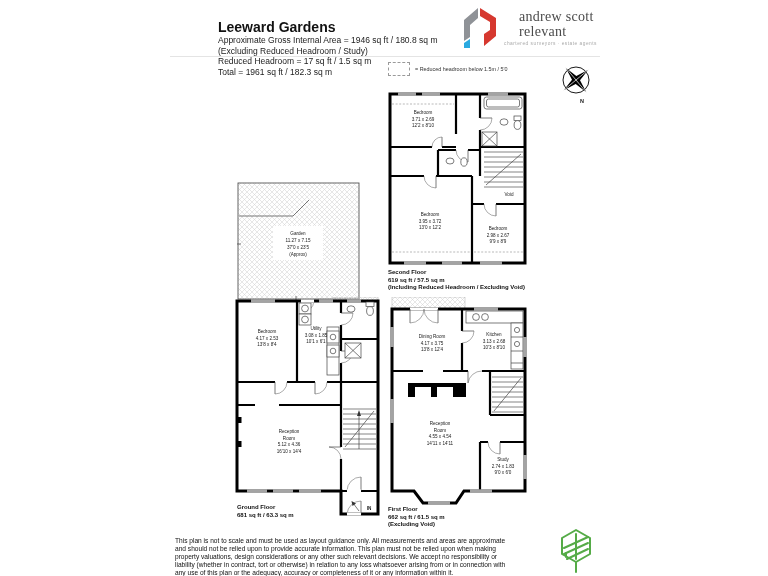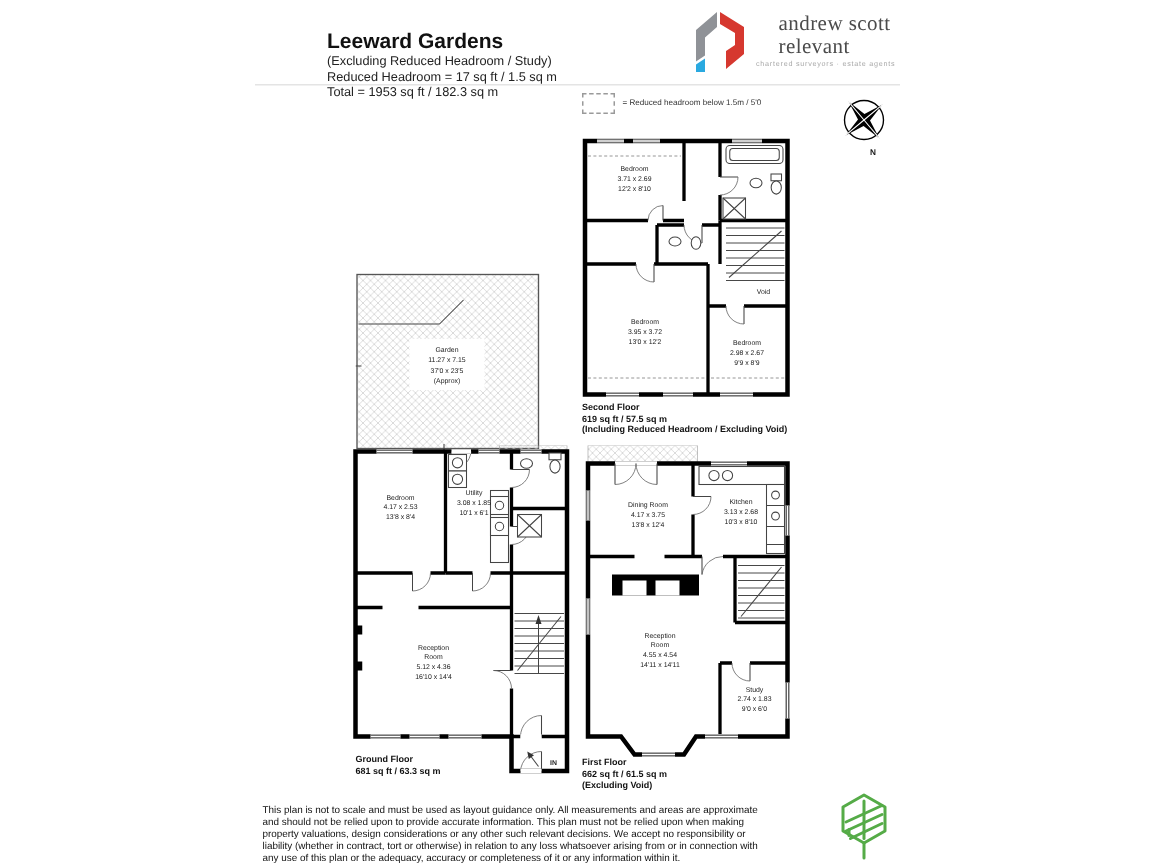--- a/index.html
+++ b/index.html
@@ -26,23 +26,24 @@
   svg .tread{stroke:#333;stroke-width:0.6;}
   svg .dashz{stroke:#8a8a8a;stroke-width:0.6;fill:none;stroke-dasharray:2 1.6;}
 </style>
 </head>
 <body>
 
 <div class="canvas">
 
   <div class="abs" style="left:174px;top:19px;margin-left:44px;">
     <div class="title">Leeward Gardens</div>
+    <div class="hline">Approximate Gross Internal Area = 1946 sq ft / 180.8 sq m</div>
     <div class="hline">(Excluding Reduced Headroom / Study)</div>
     <div class="hline">Reduced Headroom = 17 sq ft / 1.5 sq m</div>
-    <div class="hline">Total = 1953 sq ft / 182.3 sq m</div>
+    <div class="hline">Total = 1961 sq ft / 182.3 sq m</div>
   </div>
   <div class="abs sep" style="left:170px;top:56px;width:430px;"></div>
 
   <svg class="abs" style="left:456px;top:6px;" width="44" height="42" viewBox="0 0 44 42">
     <polygon points="8,14 22,2 22,12 14,19 14,31 8,35" fill="#8f9297"></polygon>
     <polygon points="24,2 40,12 40,30 28,40 28,28 34,24 34,16 24,10" fill="#d6382f"></polygon>
     <polygon points="8,37 14,33 14,42 8,42" fill="#2aa9e0"></polygon>
   </svg>
   <div class="abs" style="left:504px;top:10px;">
     <div class="logo-name">andrew scott</div>

